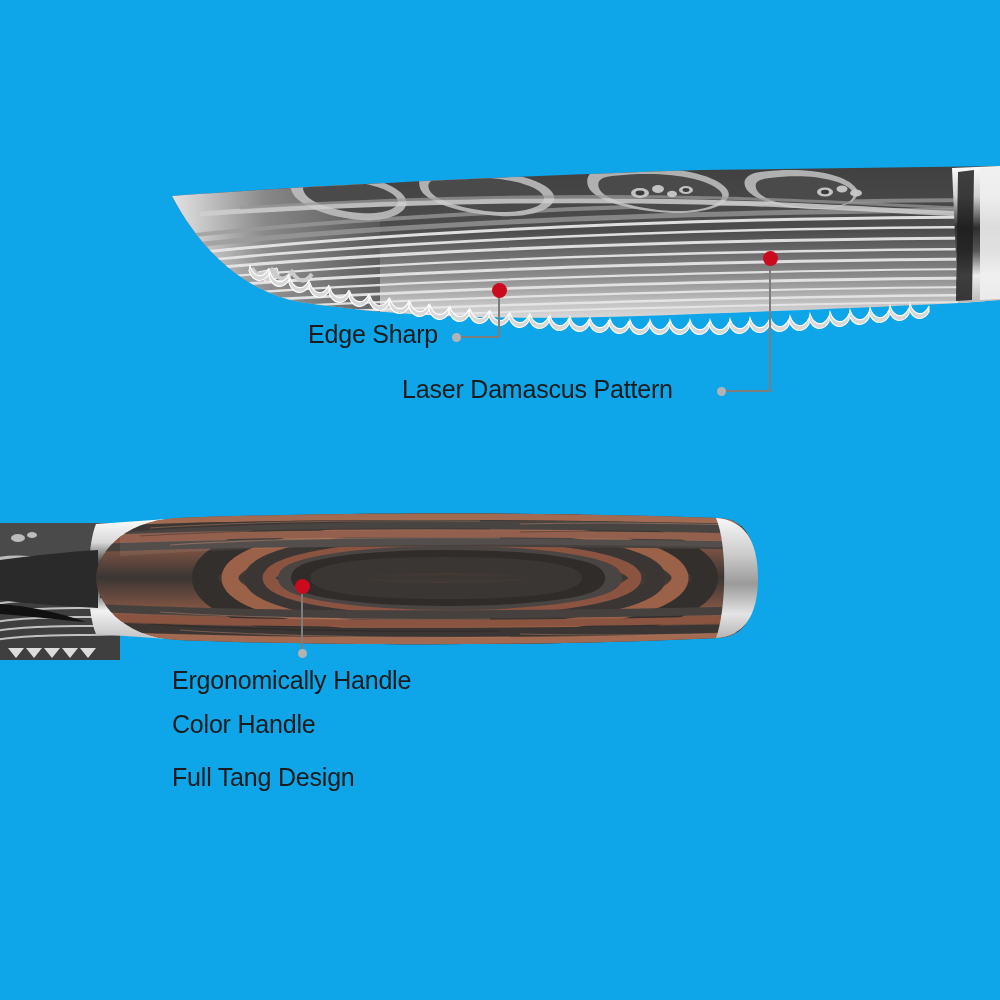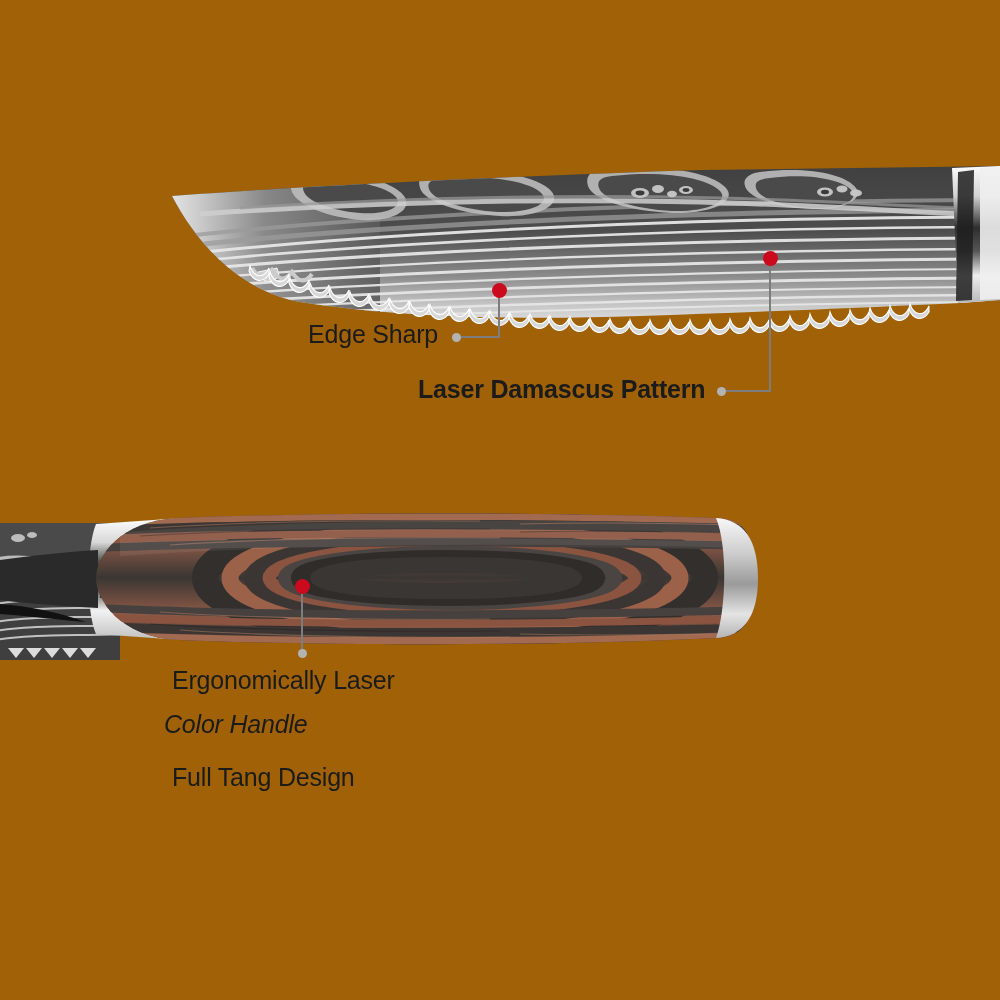--- a/index.html
+++ b/index.html
@@ -8,21 +8,21 @@
     padding: 0;
     background: #ffffff;
   }
   body {
     font-family: "Liberation Sans", sans-serif;
   }
   #stage {
     position: relative;
     width: 1000px;
     height: 1000px;
-    background: #a16207;
+    background: #0ea5e9;
     overflow: hidden;
   }
 
   
   .callout-label {
     position: absolute;
     font-family: "Liberation Sans", sans-serif;
     font-size: 25px;
     font-weight: 400;
     color: #1b1b1b;
@@ -376,28 +376,28 @@
     <div class="leader-h" style="left:459px; top:336px; width:41px;"></div>
     <div class="gray-dot" style="left:452px; top:333px;"></div>
     <div class="callout-label" style="left:308px; top:322px;">Edge Sharp</div>
   </div>
 
   <div>
     <div class="red-dot" style="left:763px; top:251px;"></div>
     <div class="leader-v" style="left:769px; top:258px; height:134px;"></div>
     <div class="leader-h" style="left:724px; top:390px; width:47px;"></div>
     <div class="gray-dot" style="left:717px; top:387px;"></div>
-    <div class="callout-label" style="left:418px; top:377px;font-weight:bold;">Laser Damascus Pattern</div>
+    <div class="callout-label" style="left:402px; top:377px;">Laser Damascus Pattern</div>
   </div>
 
   <div>
     <div class="red-dot" style="left:295px; top:579px;"></div>
     <div class="leader-v" style="left:301px; top:586px; height:66px;"></div>
     <div class="gray-dot" style="left:298px; top:649px;"></div>
 
     <div class="text-block" style="left:0; top:0;">
-      <div class="callout-label" style="left:172px; top:668px;">Ergonomically Laser</div>
-      <div class="callout-label" style="left:164px; top:712px;font-style:italic;">Color Handle</div>
+      <div class="callout-label" style="left:172px; top:668px;">Ergonomically Handle</div>
+      <div class="callout-label" style="left:172px; top:712px;">Color Handle</div>
       <div class="callout-label" style="left:172px; top:756px;margin-top:9px;">Full Tang Design</div>
     </div>
   </div>
 
 </div>
 
 </body></html>

